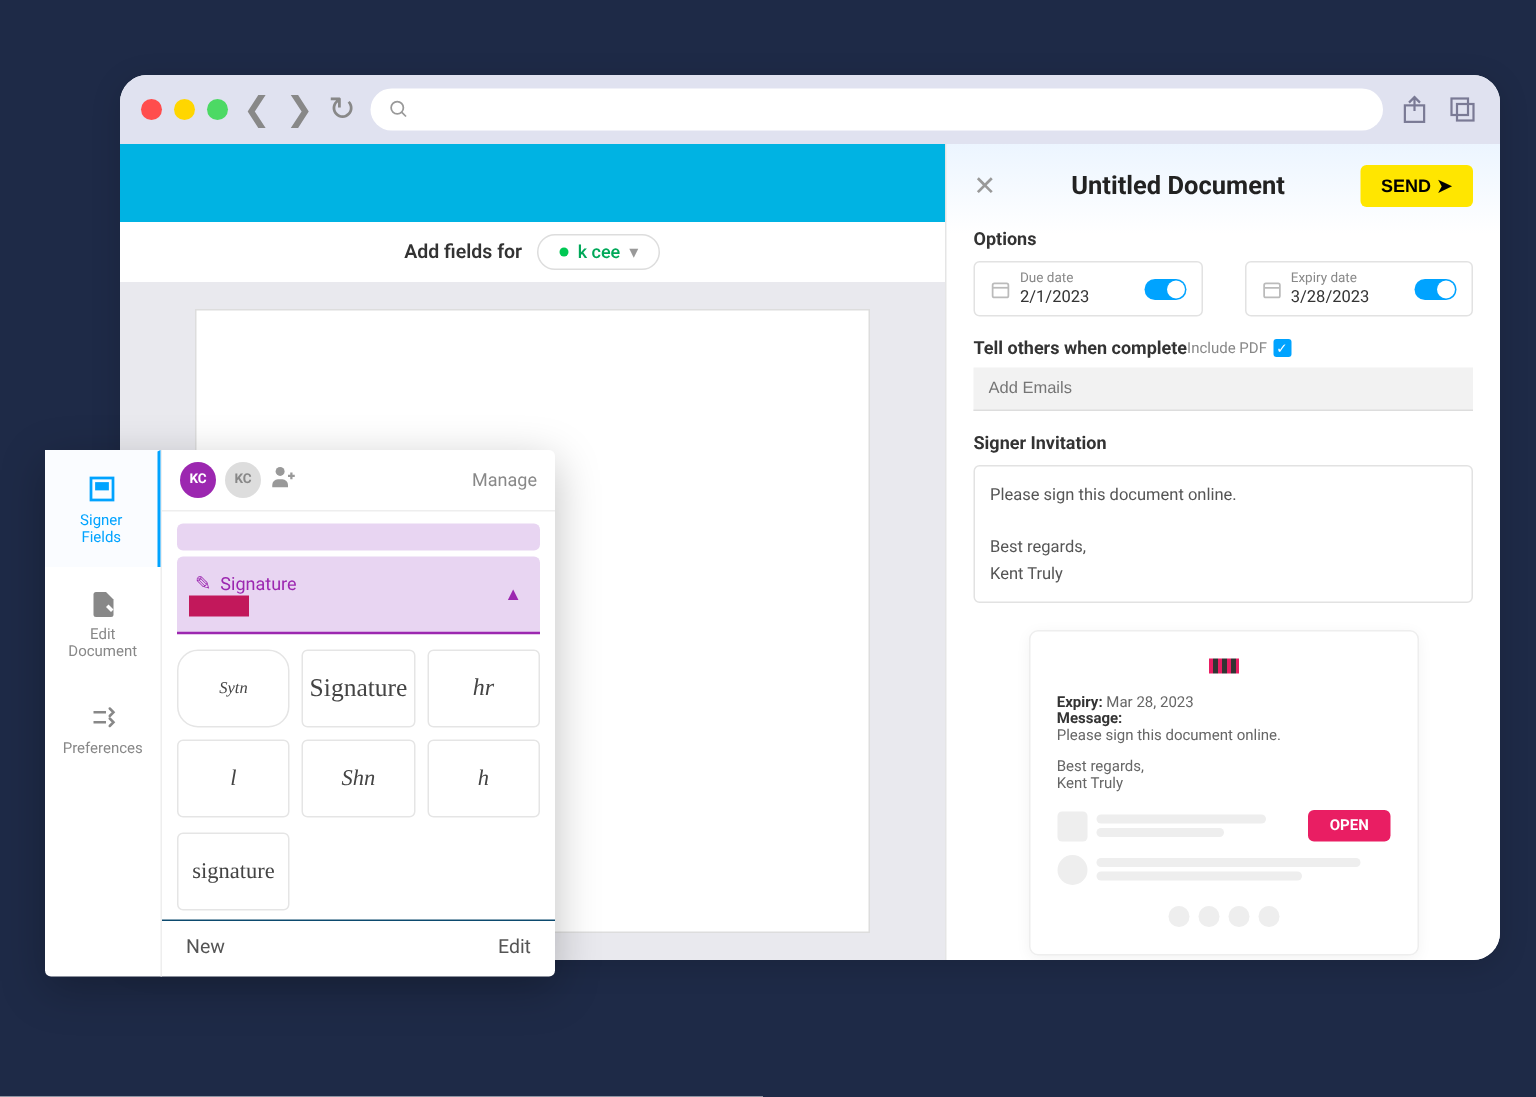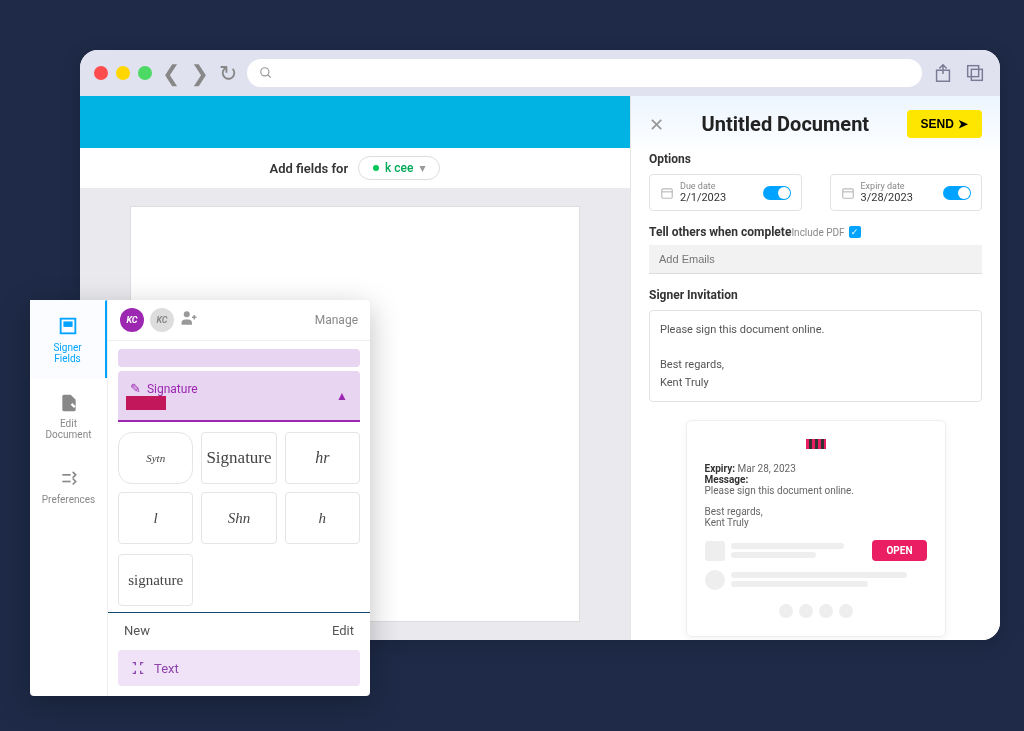--- a/index.html
+++ b/index.html
@@ -100,21 +100,21 @@
     color: #444;
     overflow-y: auto;
   }
   .right-header {
     display: flex;
     align-items: center;
     justify-content: space-between;
     margin-bottom: 14px;
   }
   .close-x { color: #999; font-size: 18px; cursor: pointer; }
-  .doc-title { font-size: 20px; font-weight: 700; color: #222; }
+  .doc-title { font-size: 17px; font-weight: 700; color: #222; }
   .send-btn {
     background: #ffe600;
     border: none;
     padding: 7px 14px;
     border-radius: 4px;
     font-weight: 700;
     font-size: 12px;
     display: flex;
     align-items: center;
     gap: 4px;
@@ -198,21 +198,21 @@
     text-align:center; padding: 14px 4px; font-size:10px; color:#888;
     border-top: 1px solid transparent; cursor:pointer;
   }
   .side-tab.active { color:#00a3ff; border-right: 2px solid #00a3ff; background:#fafcff; }
   .side-tab svg, .side-tab .tab-icon { display:block; margin: 0 auto 5px; }
   .fields-main { flex:1; display:flex; flex-direction:column; }
   .avatar-row {
     display:flex; align-items:center; justify-content:space-between;
     padding: 8px 12px; border-bottom:1px solid #eee;
   }
-  .avatars { display:flex; align-items:center; gap:6px;font-style:italic; }
+  .avatars { display:flex; align-items:center; gap:6px; }
   .avatar {
     width:24px; height:24px; border-radius:50%; display:flex; align-items:center;
     justify-content:center; font-size:9px; font-weight:700; color:#fff;
   }
   .avatar.purple { background:#9c27b0; }
   .avatar.gray { background:#ddd; color:#888; }
   .add-person { color:#999; font-size:16px; cursor:pointer; }
   .manage-link { font-size:12px; color:#888; cursor:pointer; }
   .field-group-bar {
     margin: 8px 10px 4px;
@@ -457,20 +457,14 @@
     </div>
     <div class="sig-grid-bottom">
       <div class="sig-cell" style="font-family:'Brush Script MT', cursive; font-size:15px;">signature</div>
     </div>
 
     <div class="sig-actions">
       <span>New</span>
       <span>Edit</span>
     </div>
 
-    <div class="text-field-bar">
-      <svg width="16" height="16" viewBox="0 0 24 24" fill="none" stroke="#8e44ad" stroke-width="2">
-          <path d="M4 4h4v4M20 4h-4v4M4 20h4v-4M20 20h-4v-4"></path>
-        </svg>
-      <span>Text</span>
-    </div>
   </div>
 </div>
 
 </body></html>

